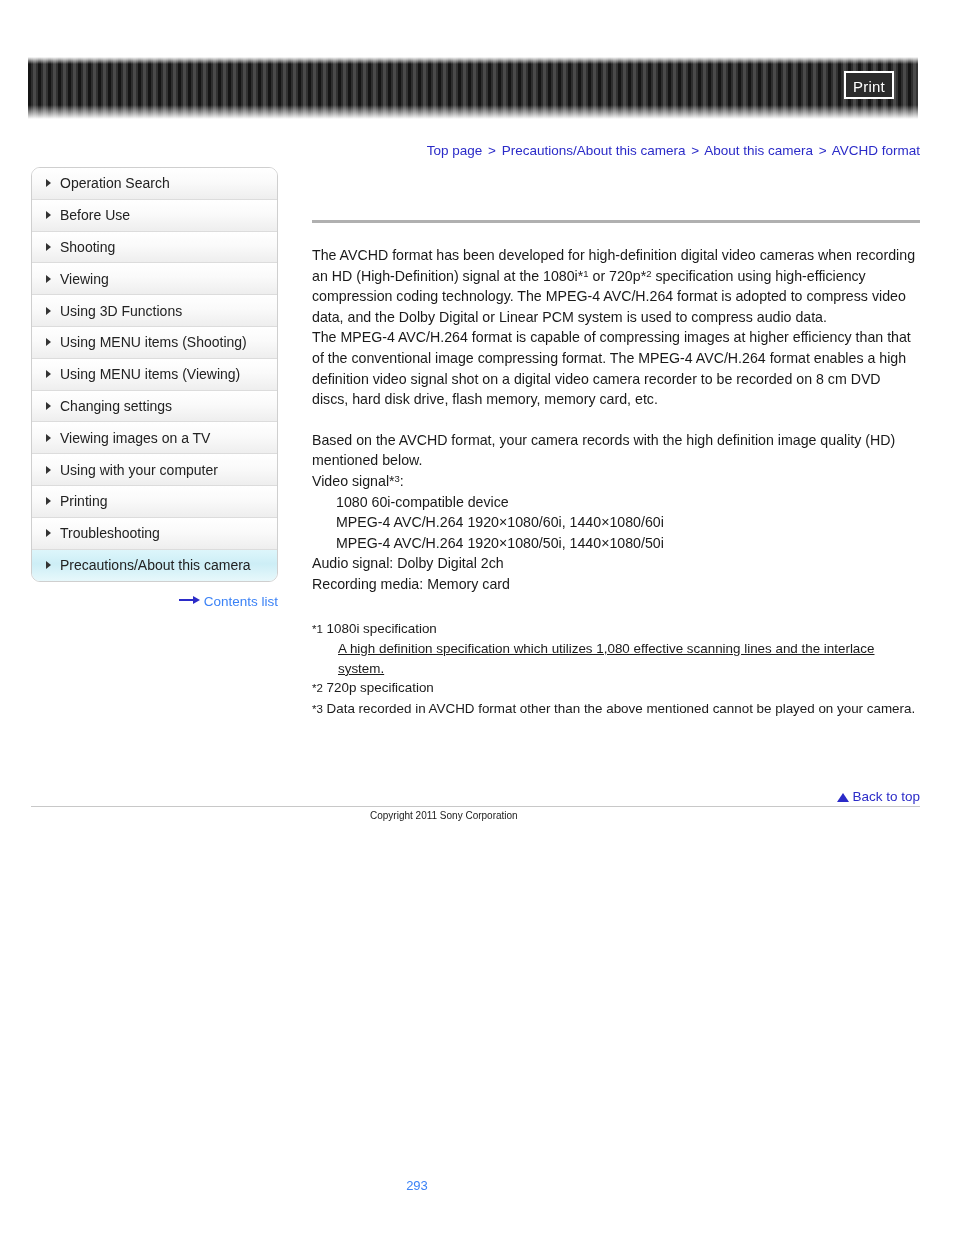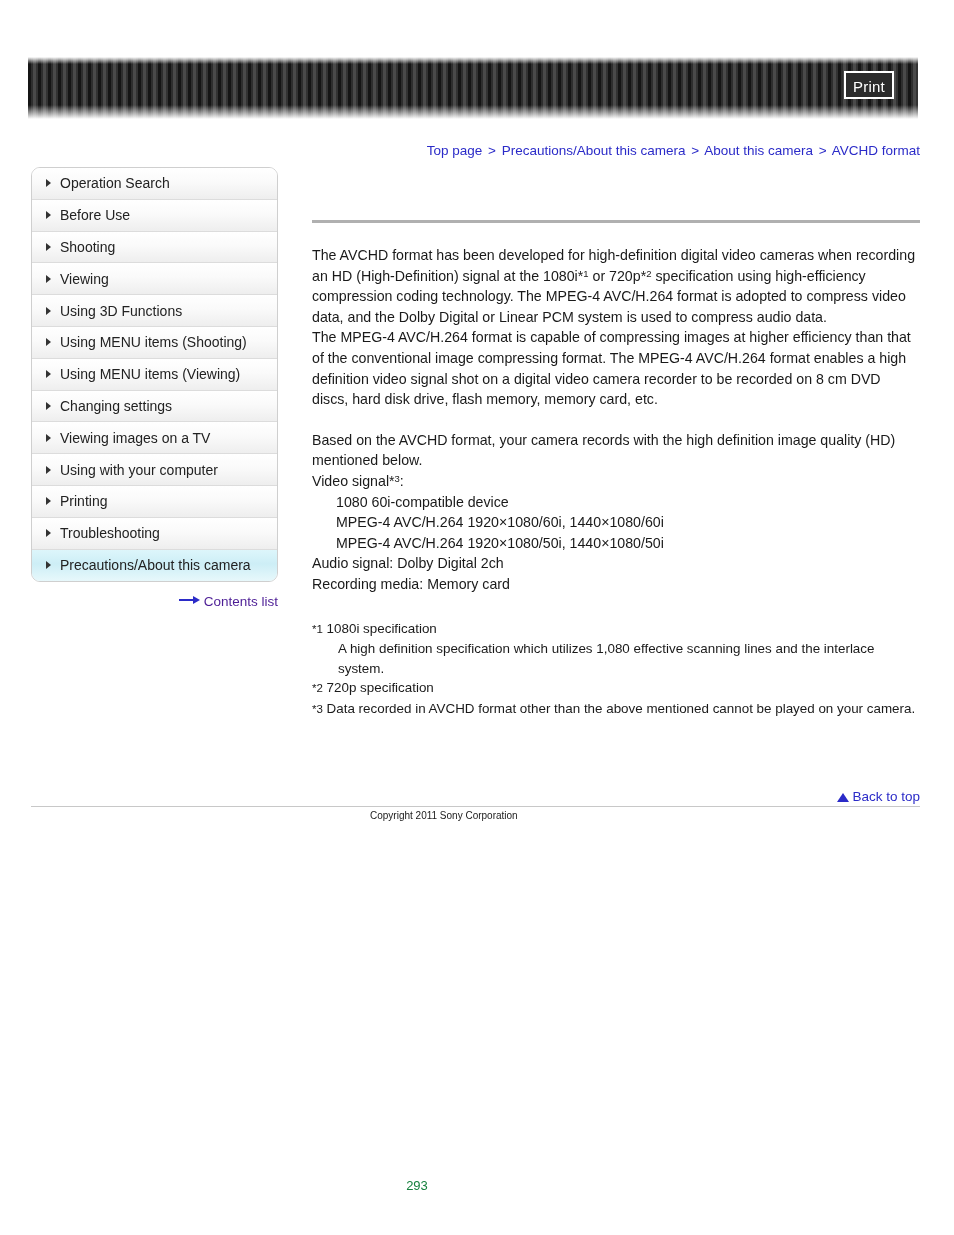--- a/index.html
+++ b/index.html
@@ -129,21 +129,21 @@
     font-size: 13.5px;
     color: #2b2bc8;
     white-space: nowrap;
   }
   .contents-list .arrow-icon {
     display: inline-block;
     vertical-align: 1px;
     margin-right: 3px;
   }
   .contents-list a {
-    color: #4c1d95;
+    color: #3b82f6;
     text-decoration: none;
   }
 
   
   .main {
     position: absolute;
     left: 312px;
     top: 220px;
     width: 608px;
   }
@@ -172,20 +172,21 @@
   .footnote {
     font-size: 13.4px;
     line-height: 19.6px;
     color: #1a1a1a;
   }
   .footnote .fn-marker {
     font-size: 11.5px;
   }
   .footnote .fn-body {
     padding-left: 26px;
+    text-decoration: underline;
   }
 
   
   .back-to-top {
     position: absolute;
     left: 312px;
     top: 789px;
     width: 608px;
     text-align: right;
     font-size: 13.5px;
@@ -218,21 +219,21 @@
     font-size: 10px;
     color: #1a1a1a;
   }
   .page-number {
     position: absolute;
     left: 0;
     top: 1178px;
     width: 834px;
     text-align: center;
     font-size: 13px;
-    color: #15803d;
+    color: #3b82f6;
   }
 </style>
 </head>
 <body>
 
 <div class="banner">
   <div class="banner-stripes"></div>
   <div class="print-button">Print</div>
 </div>
 

